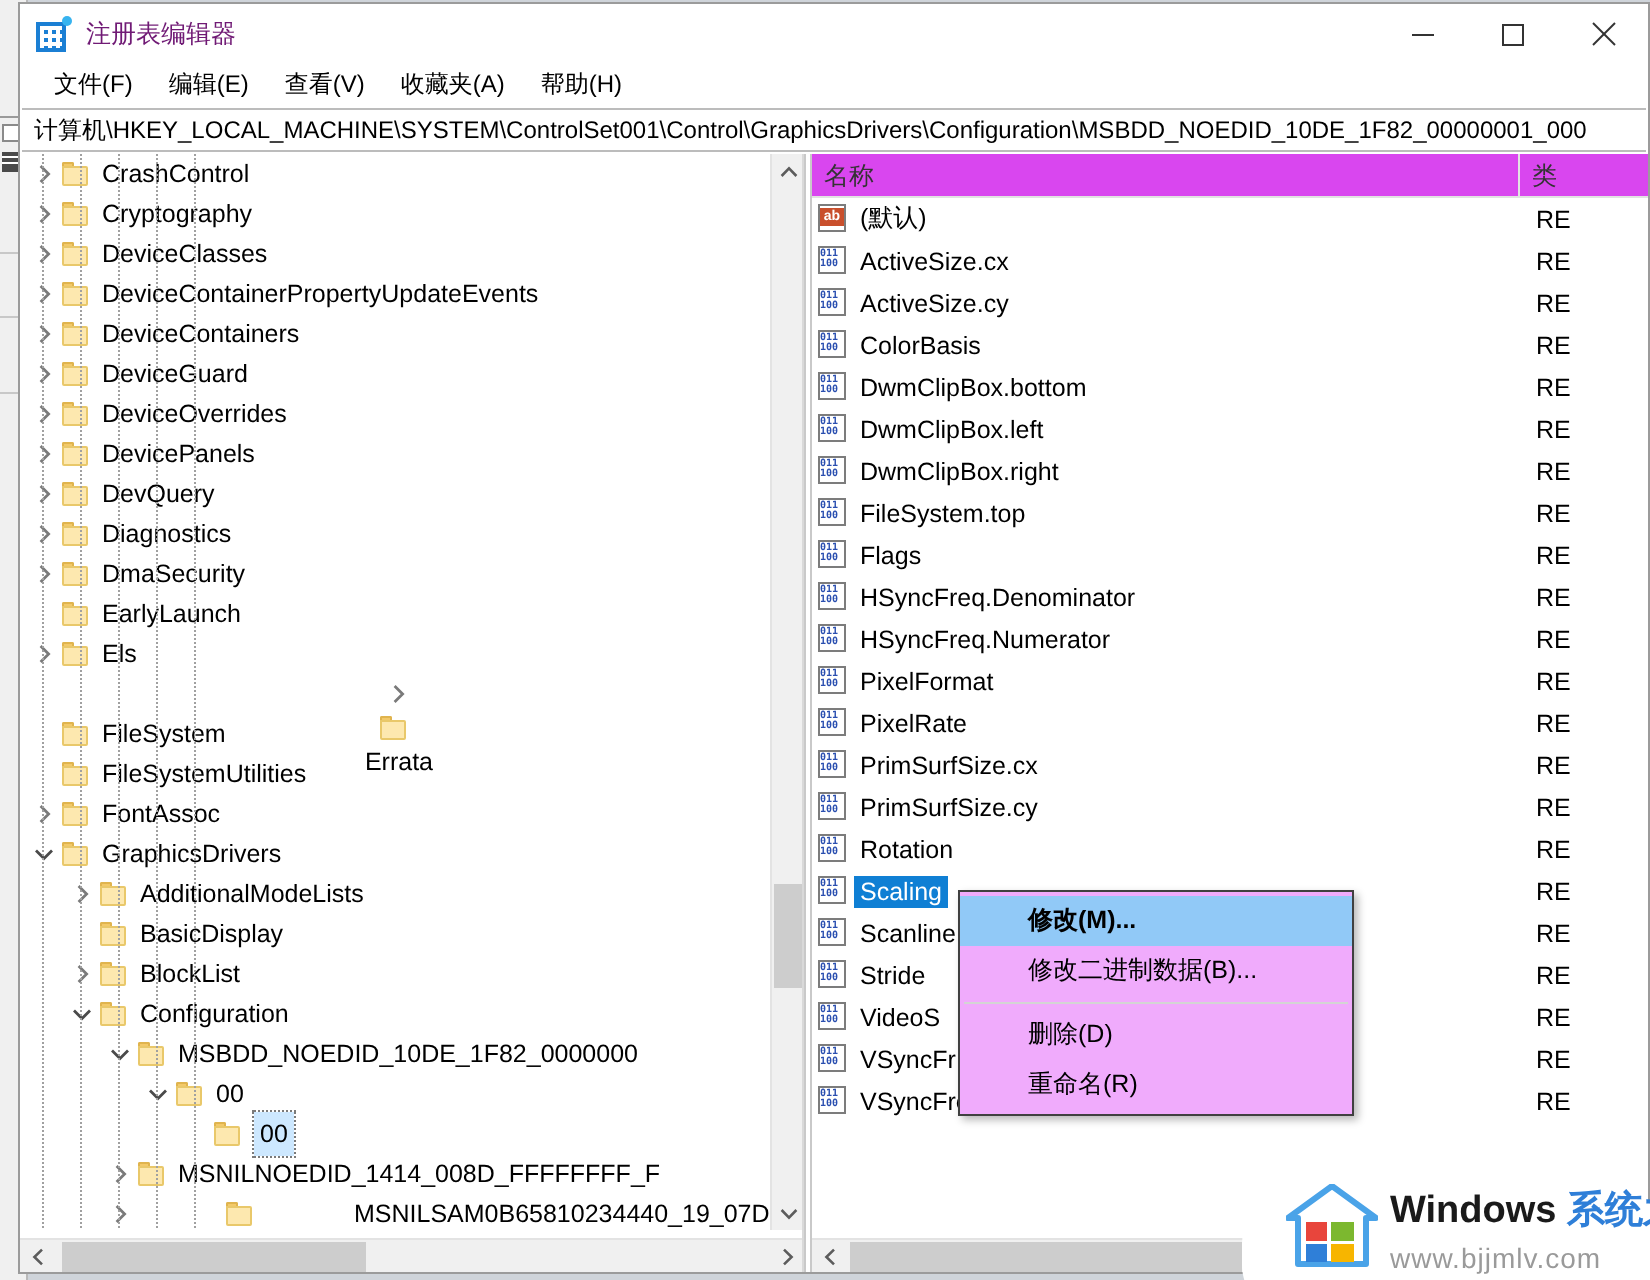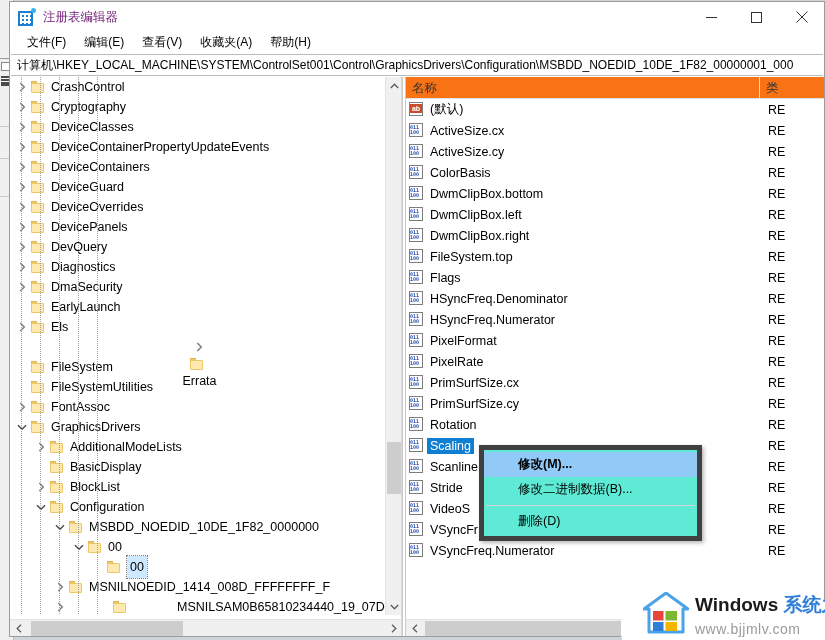--- a/index.html
+++ b/index.html
@@ -279,21 +279,21 @@
   }
   .hscroll .thumb {
     position: absolute; top: 1px; height: 15px;
     background: #cdcdcd;
   }
 
   
   .lv-header {
     position: relative;
     height: 22px;
-    background: #f97316;
+    background: #d946ef;
     border-bottom: 1px solid #e2e2e2;
     display: flex;
   }
   .lv-col {
     height: 22px;
     display: flex; align-items: center;
     padding-left: 6px;
     font-size: 12.5px;
     color: #333333;
     border-right: 1px solid #e2e2e2;
@@ -362,23 +362,23 @@
     position: absolute;
     left: 362px;
     font-size: 12.5px;
     color: #000000;
   }
 
   
   .ctxmenu {
     position: absolute;
     left: 469px; top: 443px;
-    width: 223px;
-    background: #5eead4;
-    border: 5px solid #404040;
+    width: 198px;
+    background: #f0abfc;
+    border: 1px solid #404040;
     box-shadow: 2px 2px 4px rgba(0,0,0,0.28);
     padding: 2px 0;
     z-index: 50;
   }
   .ctxitem {
     height: 25px;
     display: flex; align-items: center;
     padding-left: 34px;
     font-size: 12.5px;
     color: #000000;
@@ -1026,20 +1026,21 @@
           </div>
         </div>
       </div>
     </div>
 
     <div class="ctxmenu" id="ctxmenu">
         <div class="ctxitem hl bold">修改(M)...</div>
         <div class="ctxitem">修改二进制数据(B)...</div>
         <div class="ctxsep"></div>
         <div class="ctxitem">删除(D)</div>
+        <div class="ctxitem">重命名(R)</div>
       </div>
 
   </div>
 
   <div class="watermark">
     <div class="wm-bg"></div>
     <div class="wm-logo">
       <svg width="46" height="42" viewBox="0 0 46 42">
         <polygon points="23,1 45,17 40,17 40,40 6,40 6,17 1,17" fill="none" stroke="#4aa3e8" stroke-width="3" stroke-linejoin="round"></polygon>
         <rect x="10" y="19" width="10.5" height="9.5" fill="#e8453c"></rect>

